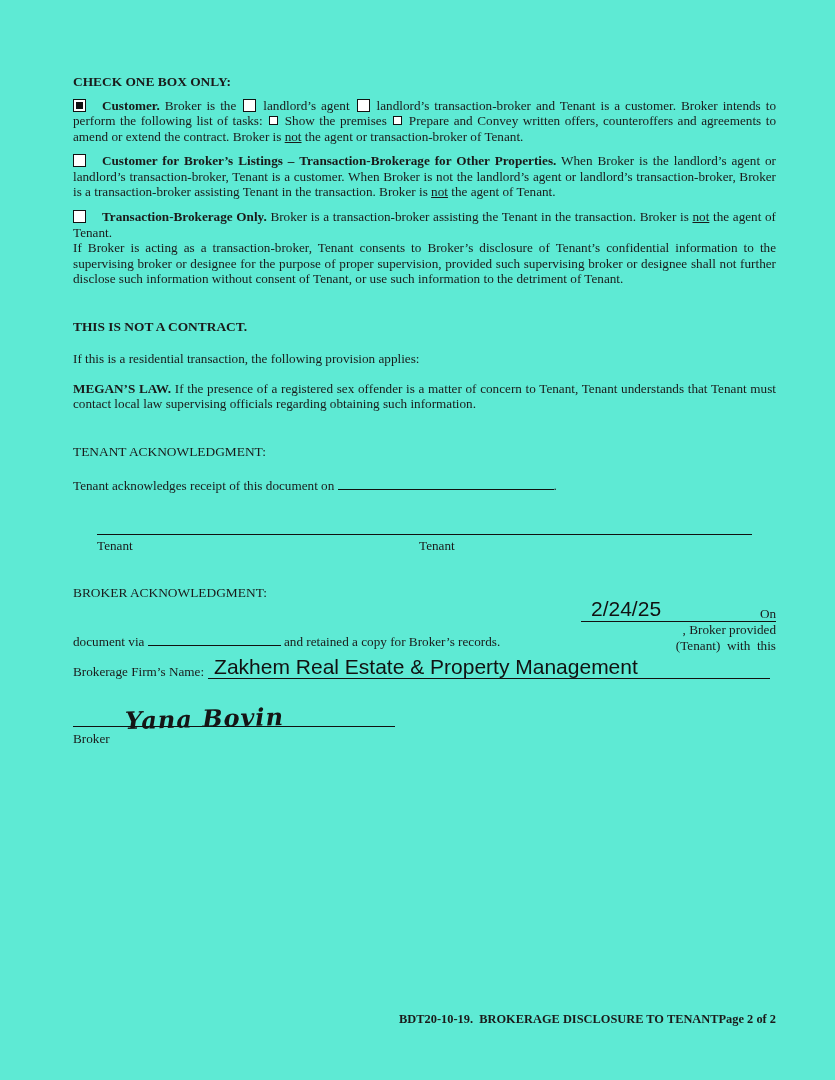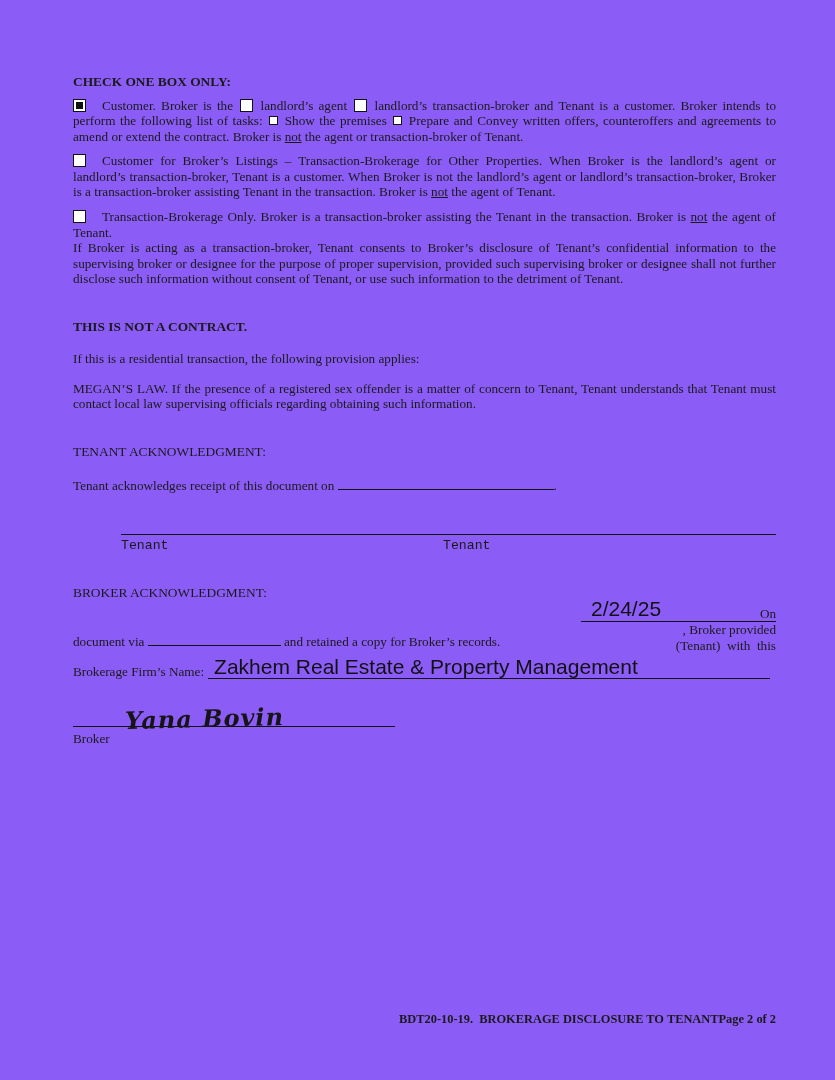--- a/index.html
+++ b/index.html
@@ -1,24 +1,24 @@
 <!DOCTYPE html>
 <html><head>
 <meta charset="utf-8">
 <style>
   html,body{margin:0;padding:0;background:#ffffff;}
   .page{
-    position:relative;width:835px;height:1080px;background:#8b5cf6;
+    position:relative;width:835px;height:1080px;background:#5eead4;
     font-family:"Liberation Serif", serif;color:#1a1a1a;overflow:hidden;
   }
   .content{position:absolute;left:73px;top:75px;width:703px;}
   .h-bold{font-weight:bold;font-size:13.4px;line-height:14px;margin:0;}
   .h-reg{font-weight:normal;font-size:13.4px;line-height:14px;margin:0;}
   .para{font-size:13.2px;line-height:15.4px;text-align:justify;margin:0;}
-  .b{font-weight:normal;}
+  .b{font-weight:bold;}
   u{text-underline-offset:1px;}
 
   
   .cb{display:inline-block;width:11px;height:11px;border:1.3px solid #111;
       vertical-align:-2px;background:#fff;box-sizing:content-box;}
   .cb .fill{display:none;width:7px;height:7px;background:#111;margin:2px auto 0;}
   .cb.checked .fill{display:block;}
   .cb.tabgap{margin-right:16px;}
   .cb.inline{width:11px;height:11px;margin:0 2px;}
   .cb.task{width:7px;height:7px;border:1.7px solid #111;vertical-align:0;margin:0 2px;}
@@ -32,21 +32,21 @@
   .mb-h2{margin-bottom:17px;}
   .mb-resid{margin-bottom:14px;}
   .mb-megan{margin-bottom:33px;}
   .mb-tack{margin-bottom:17px;}
 
   
   .blank{display:inline-block;border-bottom:1.4px solid #111;}
   .receipt-line{font-size:13.2px;line-height:15.4px;margin:0;}
   .receipt-blank{width:216px;height:13px;vertical-align:baseline;}
 
-  .tenant-sigs{display:flex;justify-content:flex-end;margin-top:0;font-family:Liberation Mono, monospace;}
+  .tenant-sigs{display:flex;justify-content:center;margin-top:0;}
   .sig-col-l{width:322px;}
   .sig-col-r{width:333px;}
   .sig-rule{height:41px;border-bottom:1.5px solid #111;}
   .sig-label{font-size:13.2px;line-height:14px;margin-top:4px;}
   .mb-tsig{margin-bottom:33px;}
 
   
   .bk-line1{display:flex;align-items:flex-end;font-size:13.2px;margin-top:6px;height:26px;flex-direction:column;}
   .bk-line1 .txt{white-space:pre;line-height:15px;}
   .fld{border-bottom:1.4px solid #111;position:relative;}

